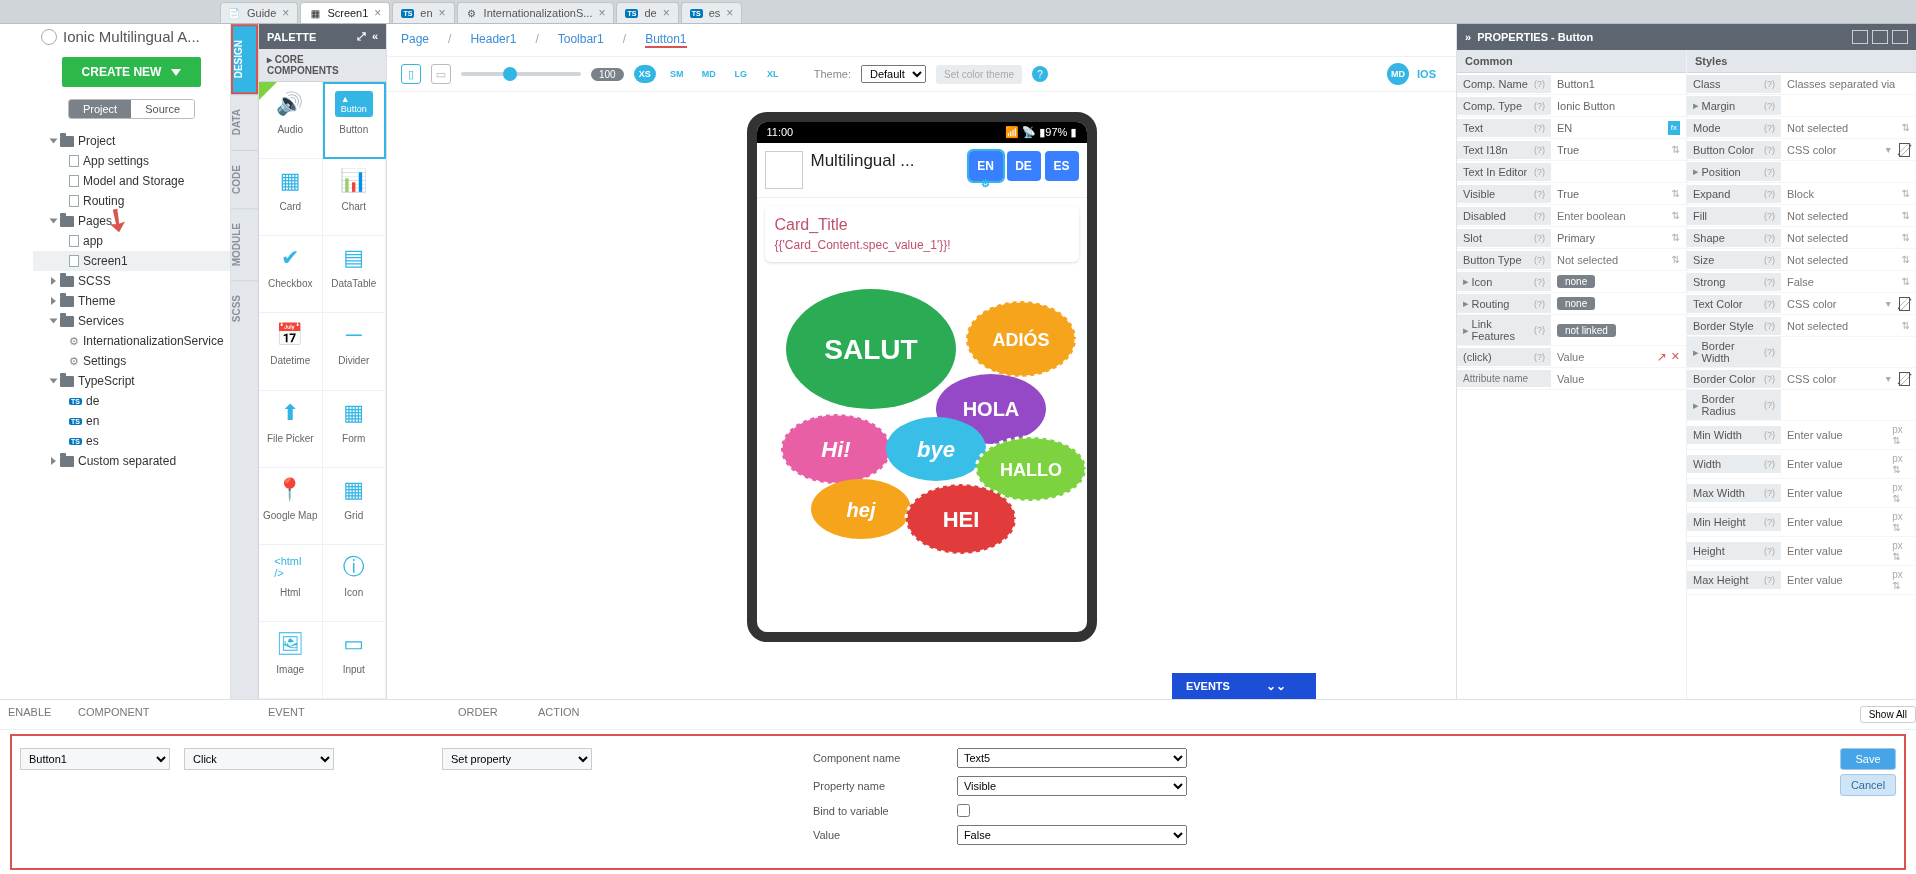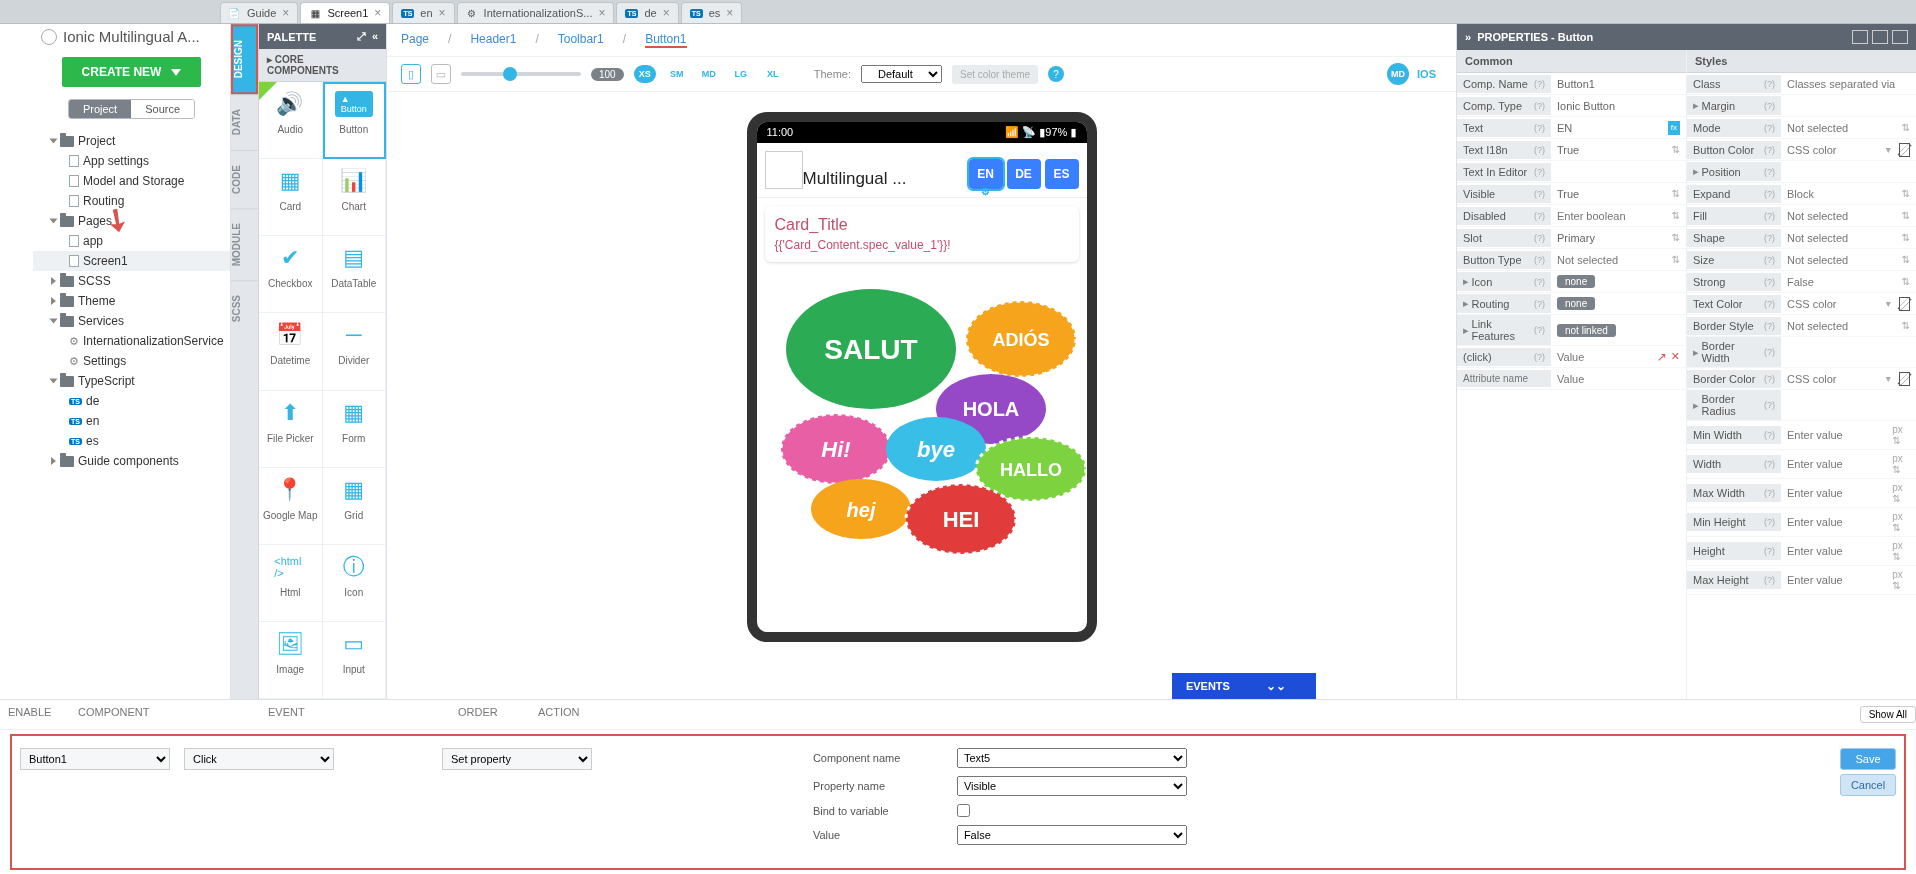--- a/index.html
+++ b/index.html
@@ -64,31 +64,31 @@
 .breadcrumb-bar .sep { color: #aaa; }
 .breadcrumb-bar .bc.active { color: #3a8dd6; border-bottom: 2px solid #d9534f; }
 .toolbar2 { padding: 6px 14px; border-bottom: 1px solid #eef1f4; display: flex; align-items: center; gap: 10px; font-size: 11px; color: #888; }
 .device-ico { width: 20px; height: 20px; border: 1.5px solid #33b5e5; border-radius: 3px; display: inline-flex; align-items: center; justify-content: center; color: #33b5e5; cursor: pointer; }
 .slider-track { width: 120px; height: 4px; background: #d0d5da; border-radius: 2px; position: relative; }
 .slider-thumb { position: absolute; left: 35%; top: -5px; width: 14px; height: 14px; background: #33b5e5; border-radius: 50%; }
 .slider-val { background: #7a8188; color: #fff; border-radius: 10px; padding: 1px 8px; font-size: 10px; }
 .bpill { width: 22px; height: 18px; border-radius: 9px; display: inline-flex; align-items: center; justify-content: center; font-size: 9px; font-weight: bold; cursor: pointer; }
 .bpill.active { background: #33b5e5; color: #fff; }
 .bpill.inactive { color: #33b5e5; }
-.theme-sel { font-size: 11px; padding: 1px 12px; }
+.theme-sel { font-size: 11px; padding: 1px 4px; }
 .glob-btn { background: #e8ecef; color: #aaa; border: none; padding: 4px 8px; border-radius: 3px; font-size: 10px; }
 .qmark { width: 16px; height: 16px; border-radius: 50%; background: #33b5e5; color: #fff; display: inline-flex; align-items: center; justify-content: center; font-size: 10px; }
 .md-ios { margin-left: auto; display: flex; gap: 2px; align-items: center; }
 .md-ios .md { background: #33b5e5; color: #fff; border-radius: 50%; width: 22px; height: 22px; display: inline-flex; align-items: center; justify-content: center; font-size: 9px; font-weight: bold; }
 .md-ios .ios { color: #33b5e5; font-size: 11px; font-weight: bold; padding: 0 6px; }
 
 .canvas-area { flex: 1; display: flex; justify-content: center; padding-top: 20px; background: #fff; overflow: hidden; position: relative; }
 .phone { width: 350px; background: #fff; border: 10px solid #333; border-radius: 20px; height: 530px; overflow: hidden; position: relative; }
 .status-bar { background: #000; color: #fff; display: flex; justify-content: space-between; padding: 4px 10px; font-size: 11px; }
-.app-hdr { display: flex; align-items: flex-end; padding: 8px; border-bottom: 1px solid #eee; }
+.app-hdr { display: flex; align-items: flex-start; padding: 8px; gap: 8px; border-bottom: 1px solid #eee; }
 .logo-box { width: 38px; height: 38px; border: 1px solid #ccc; }
 .app-title { flex: 1; font-size: 17px; color: #222; white-space: nowrap; overflow: hidden; text-overflow: ellipsis; }
 .lang-btns { display: flex; gap: 4px; }
 .lang-btn { width: 34px; height: 30px; background: #3880ff; color: #fff; border: none; border-radius: 4px; font-size: 12px; font-weight: 600; }
 .lang-btn.sel { outline: 2px solid #33b5e5; position: relative; }
 .gear-badge { position: absolute; bottom: -8px; left: 50%; transform: translateX(-50%); color: #33b5e5; font-size: 10px; }
 .card { margin: 8px; padding: 10px; box-shadow: 0 1px 3px rgba(0,0,0,.15); border-radius: 6px; }
 .card-title { color: #c0506c; font-size: 16px; font-weight: 500; }
 .card-sub { color: #c0506c; font-size: 12px; margin-top: 4px; }
 .bubbles { padding: 4px; }
@@ -263,21 +263,21 @@
             <span class="ticon-ts">TS</span>
             <span>en</span>
           </div>
           <div class="tree-row lvl2">
             <span class="ticon-ts">TS</span>
             <span>es</span>
           </div>
           <div class="tree-row lvl1">
             <span class="tree-caret"></span>
             <span class="ticon-folder"></span>
-            <span>Guide components</span>
+            <span>Custom separated</span>
           </div>
         </div>
     </div>
 
     <div class="side-tabs">
       <div class="side-tab active">DESIGN</div>
       <div class="side-tab">DATA</div>
       <div class="side-tab">CODE</div>
       <div class="side-tab">MODULE</div>
       <div class="side-tab">SCSS</div>

